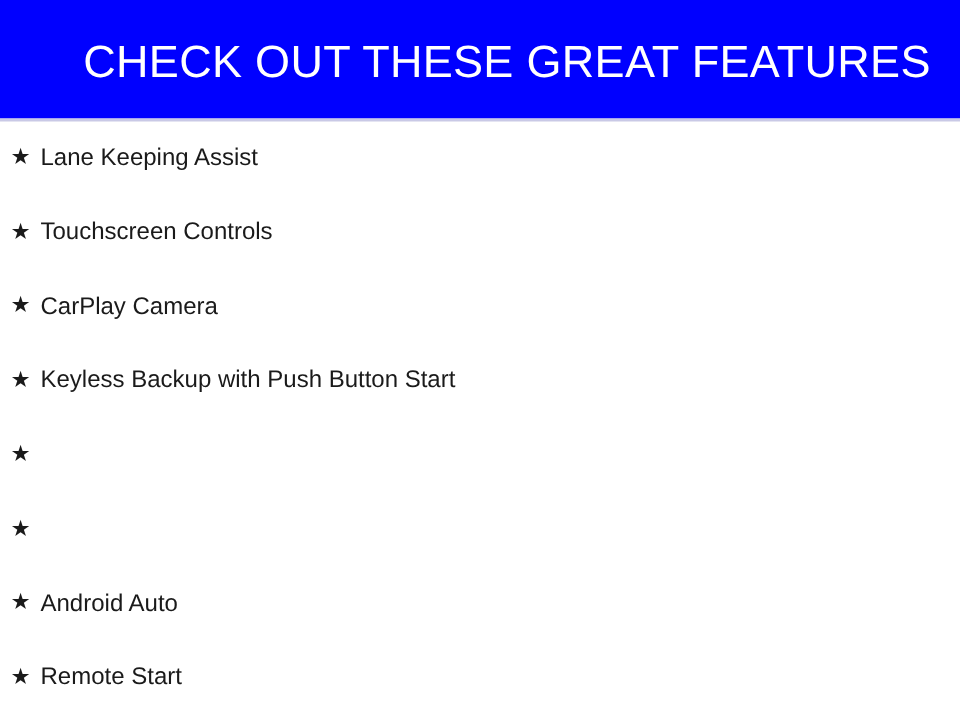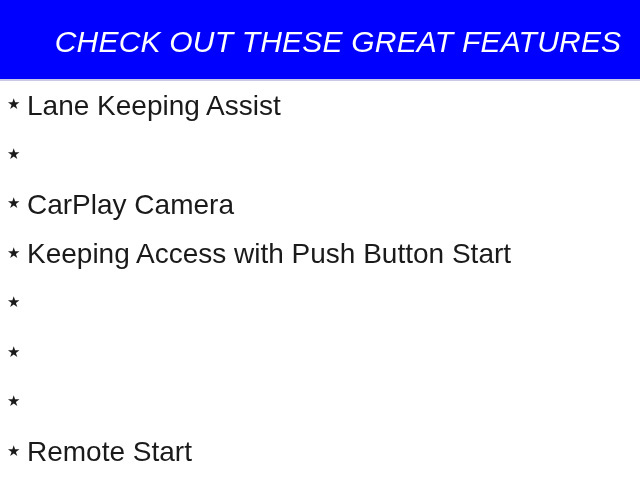--- a/index.html
+++ b/index.html
@@ -39,21 +39,20 @@
     top: 27px;
     padding-left: 36px;
     text-align: center;
     color: #ffffff;
     font-family: "Liberation Sans", sans-serif;
     font-size: 30px;
     font-weight: 400;
     letter-spacing: 0.2px;
     line-height: 30px;
     white-space: nowrap;
-    font-style: italic;
   }
 
   .banner-underline {
     position: absolute;
     left: 0;
     top: 79px;
     width: 640px;
     height: 2px;
     background: #c9c9e6;
   }
@@ -87,21 +86,21 @@
     font-size: 15px;
     line-height: 1;
     text-align: left;
     position: relative;
     top: -1px;
   }
 
   .feature-label {
     color: #1a1a1a;
     font-family: "Liberation Sans", sans-serif;
-    font-size: 28px;
+    font-size: 16px;
     font-weight: 400;
     line-height: 26px;
     white-space: nowrap;
   }
 </style>
 </head>
 <body>
 
 <div class="page">
 
@@ -112,42 +111,44 @@
 
   <ul class="feature-list">
 
     <li class="feature-item">
       <span class="bullet-star">★</span>
       <span class="feature-label">Lane Keeping Assist</span>
     </li>
 
     <li class="feature-item">
       <span class="bullet-star">★</span>
+      <span class="feature-label">Touchscreen Controls</span>
     </li>
 
     <li class="feature-item">
       <span class="bullet-star">★</span>
       <span class="feature-label">CarPlay Camera</span>
     </li>
 
     <li class="feature-item">
       <span class="bullet-star">★</span>
-      <span class="feature-label">Keeping Access with Push Button Start</span>
+      <span class="feature-label">Keyless Backup with Push Button Start</span>
     </li>
 
     <li class="feature-item">
       <span class="bullet-star">★</span>
     </li>
 
     <li class="feature-item">
       <span class="bullet-star">★</span>
     </li>
 
     <li class="feature-item">
       <span class="bullet-star">★</span>
+      <span class="feature-label">Android Auto</span>
     </li>
 
     <li class="feature-item">
       <span class="bullet-star">★</span>
       <span class="feature-label">Remote Start</span>
     </li>
 
   </ul>
 
 </div>

